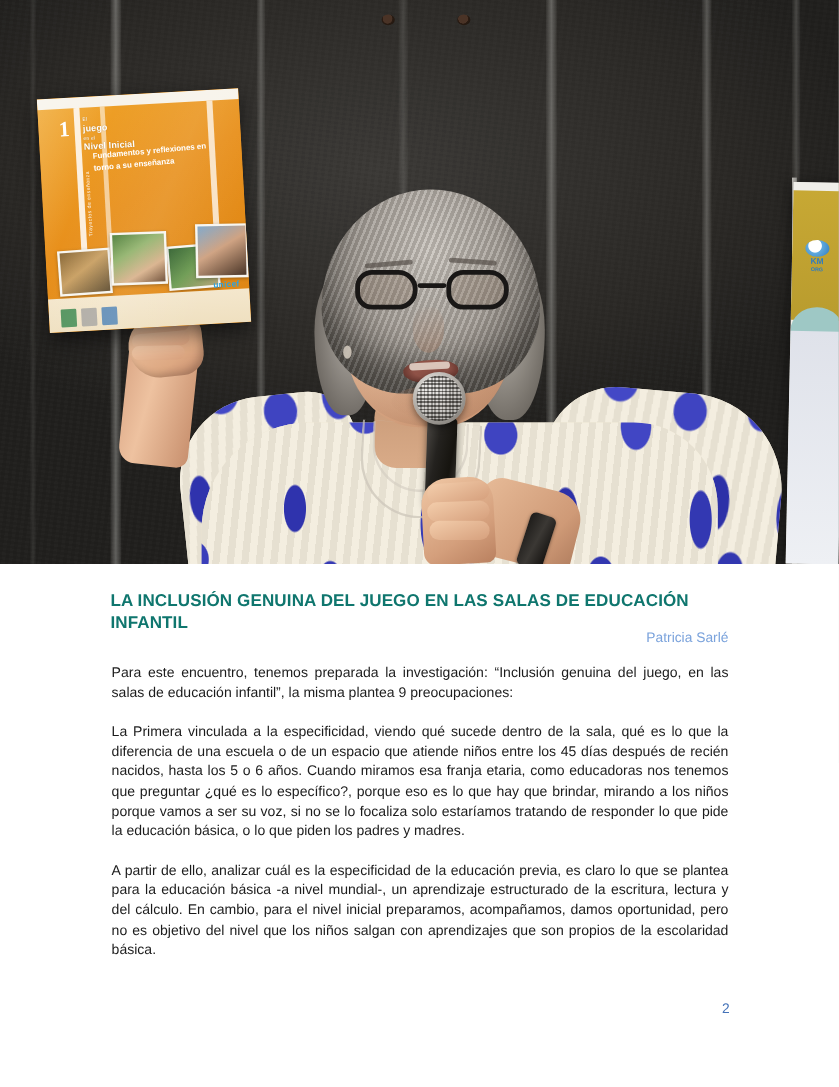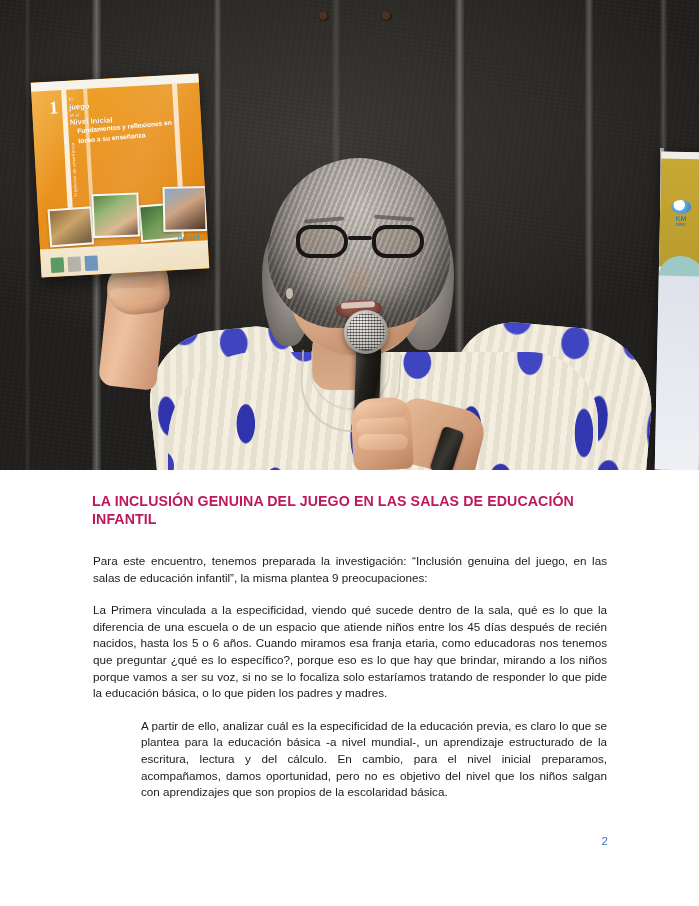--- a/index.html
+++ b/index.html
@@ -565,21 +565,21 @@
     top: 470px;
     width: 699px;
     height: 436px;
     background: #ffffff;
   }
   .title {
     position: absolute;
     left: 92px;
     top: 23px;
     width: 516px;
-    color: #be185d;
+    color: #0f766e;
     font-size: 14.2px;
     font-weight: 700;
     letter-spacing: .1px;
     line-height: 1.25;
   }
   .author {
     position: absolute;
     left: 92px;
     top: 55px;
     width: 515px;
@@ -594,21 +594,21 @@
     top: 83px;
     width: 514px;
     color: #1b1b1b;
     font-size: 11.7px;
     line-height: 16.6px;
     text-align: justify;
   }
   .body-text p {
     margin: 0 0 16px 0;
   }
-  .body-text p:last-child { margin-bottom: 0; margin-left: 48px; }
+  .body-text p:last-child { margin-bottom: 0; }
   .page-num {
     position: absolute;
     left: 560px;
     top: 365px;
     width: 48px;
     text-align: right;
     color: #4472b8;
     font-size: 11.5px;
   }
 </style>
@@ -724,19 +724,20 @@
       <span></span>
       <span></span>
       <span></span>
     </div>
     <div class="book-plastic"></div>
   </div>
 </div>
 
 <div class="article">
   <div class="title">LA INCLUSIÓN GENUINA DEL JUEGO EN LAS SALAS DE EDUCACIÓN INFANTIL</div>
+  <div class="author">Patricia Sarlé</div>
   <div class="body-text">
     <p>Para este encuentro, tenemos preparada la investigación: “Inclusión genuina del juego, en las salas de educación infantil”, la misma plantea 9 preocupaciones:</p>
     <p>La Primera vinculada a la especificidad, viendo qué sucede dentro de la sala, qué es lo que la diferencia de una escuela o de un espacio que atiende niños entre los 45 días después de recién nacidos, hasta los 5 o 6 años. Cuando miramos esa franja etaria, como educadoras nos tenemos que preguntar ¿qué es lo específico?, porque eso es lo que hay que brindar, mirando a los niños porque vamos a ser su voz, si no se lo focaliza solo estaríamos tratando de responder lo que pide la educación básica, o lo que piden los padres y madres.</p>
     <p>A partir de ello, analizar cuál es la especificidad de la educación previa, es claro lo que se plantea para la educación básica -a nivel mundial-, un aprendizaje estructurado de la escritura, lectura y del cálculo. En cambio, para el nivel inicial preparamos, acompañamos, damos oportunidad, pero no es objetivo del nivel que los niños salgan con aprendizajes que son propios de la escolaridad básica.</p>
   </div>
   <div class="page-num">2</div>
 </div>
 
 </body></html>

